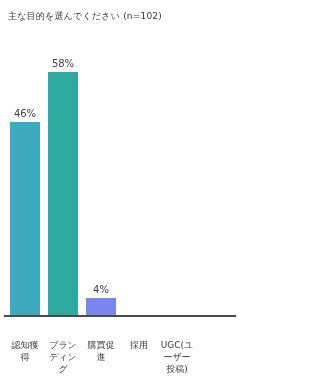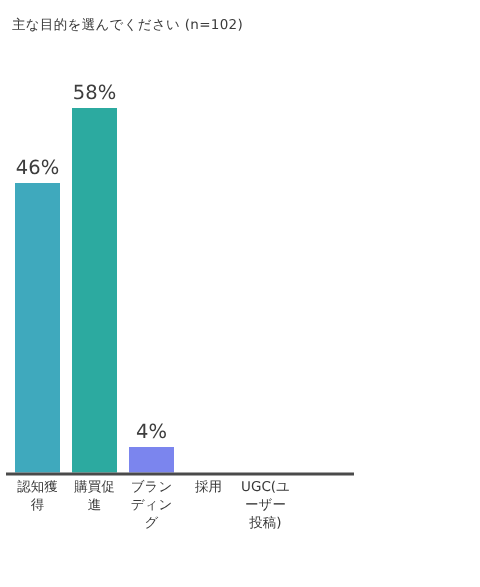--- a/index.html
+++ b/index.html
@@ -51,21 +51,21 @@
     width: 38px;
     flex: 0 0 38px;
     position: relative;
     height: 100%;
     display: flex;
     flex-direction: column;
     justify-content: flex-end;
     align-items: center;
   }
   .bar-value {
-    font-size: 13px;
+    font-size: 10px;
     color: #3d3d3d;
     margin-bottom: 3px;
     line-height: 1;
     white-space: nowrap;
   }
   .bar-rect {
     width: 30px;
     border-radius: 0;
   }
   .axis-line {
@@ -89,20 +89,21 @@
   .xlabel {
     width: 38px;
     flex: 0 0 38px;
     text-align: center;
     font-size: 9px;
     line-height: 12px;
     color: #3a3a3a;
     word-break: break-all;
     padding: 0 2px;
     box-sizing: border-box;
+    margin-top: 20px;
   }
 </style>
 </head>
 <body>
 
 <div class="chart-root">
 
   <div class="chart-title">主な目的を選んでください (n=102)</div>
 
   <div class="plot">
@@ -119,19 +120,19 @@
           <div class="bar-value">4%</div>
           <div class="bar-rect" style="height: 16.7647px; background: rgb(123, 133, 238);"></div>
         </div>
       </div>
   </div>
 
   <div class="axis-line"></div>
 
   <div class="xlabels">
       <div class="xlabel">認知獲得</div>
+      <div class="xlabel">ブランディング</div>
       <div class="xlabel">購買促進</div>
-      <div class="xlabel">ブランディング</div>
       <div class="xlabel">採用</div>
       <div class="xlabel">UGC(ユーザー投稿)</div>
     </div>
 
 </div>
 
 </body></html>

